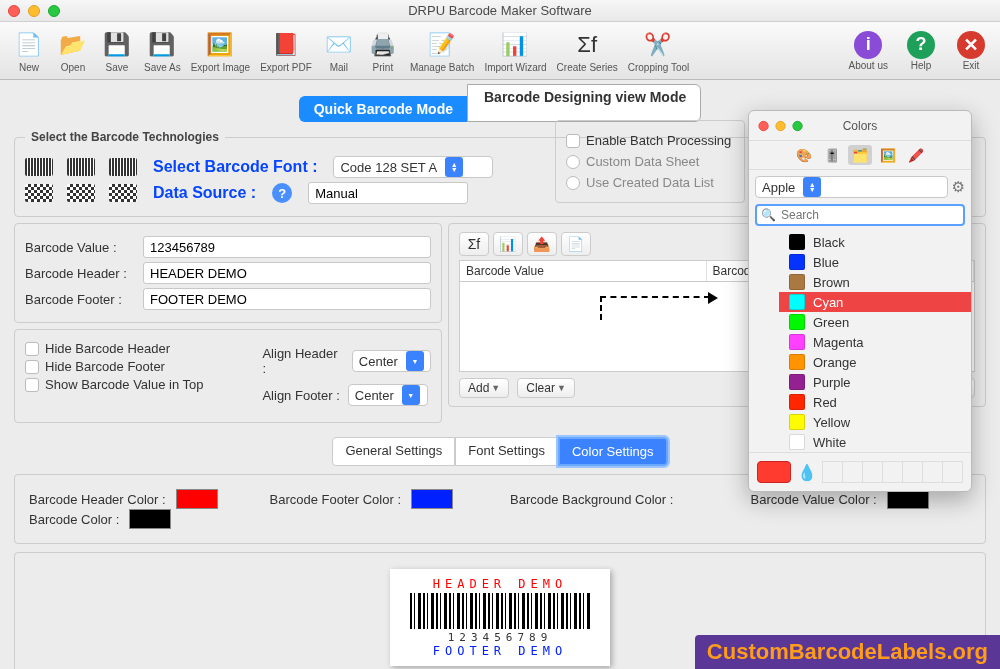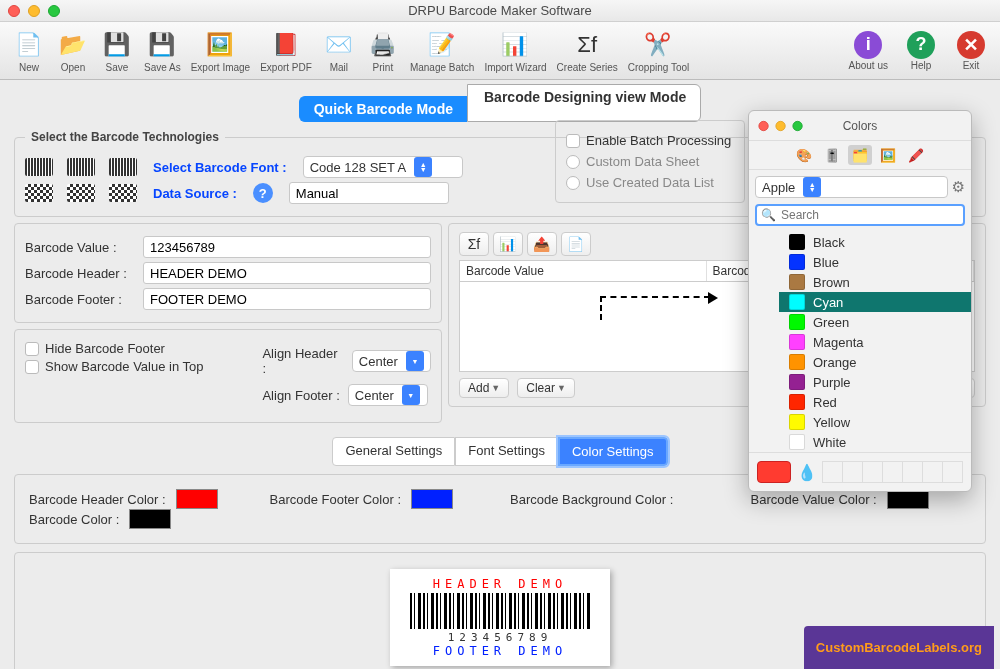--- a/index.html
+++ b/index.html
@@ -31,21 +31,21 @@
 .mode-tab:last-child { border-radius: 0 6px 6px 0; padding-left: 16px; }
 
 
 .main { padding: 0 14px; }
 fieldset { border: 1px solid #ccc; border-radius: 4px; padding: 8px 10px; margin-bottom: 6px; background: #ececec; }
 legend { font-size: 12px; font-weight: bold; color: #444; padding: 0 6px; }
 
 .tech-row { display: flex; align-items: center; gap: 16px; margin: 4px 0; }
 .tech-icons { display: flex; gap: 14px; }
 .tech-ic { width: 28px; height: 18px; background: #666; border-radius: 2px; }
-.bt-label { color: #0645ff; font-weight: bold; font-size: 13px; text-align: center; }
+.bt-label { color: #0645ff; font-weight: bold; font-size: 16px; text-align: center; }
 .mac-select { border: 1px solid #c8c8c8; border-radius: 4px; background: #fff; height: 22px; padding: 0 6px; font-size: 13px; display: inline-flex; align-items: center; position: relative; }
 .mac-select .arrow { width: 18px; height: 20px; background: #3b82ff; border-radius: 3px; margin-left: 8px; display: flex; flex-direction: column; align-items: center; justify-content: center; font-size: 7px; color: #fff; line-height: 5px; }
 .mac-input { border: 1px solid #c8c8c8; border-radius: 3px; background: #fff; height: 22px; padding: 0 6px; font-size: 13px; width: 100%; }
 .help-ic { width: 20px; height: 20px; border-radius: 50%; background: #4a8fff; color: #fff; display: inline-flex; align-items: center; justify-content: center; font-size: 13px; font-weight: bold; }
 
 .batch-panel { border: 1px solid #ccc; border-radius: 4px; padding: 6px 10px; position: absolute; top: 120px; left: 555px; width: 190px; }
 .batch-panel label { display: flex; align-items: center; gap: 6px; color: #888; font-size: 13px; margin: 6px 0; }
 .batch-panel .top-check { color: #333; }
 .radio-dot, .check-box { width: 14px; height: 14px; border: 1px solid #bbb; background: #fff; }
 .radio-dot { border-radius: 50%; }
@@ -103,30 +103,30 @@
 .cp-icons { display: flex; justify-content: center; gap: 4px; padding: 4px; border-bottom: 1px solid #ddd; }
 .cp-ic { width: 24px; height: 20px; border-radius: 3px; display: flex; align-items: center; justify-content: center; font-size: 13px; cursor: pointer; }
 .cp-ic.sel { background: #d0d0d0; }
 .cp-row { display: flex; align-items: center; gap: 4px; padding: 6px; }
 .cp-search { margin: 0 6px 6px; }
 .cp-search input { width: 100%; height: 22px; border: 2px solid #5aa0ff; border-radius: 4px; padding: 0 6px 0 24px; font-size: 12px; background: #fff; }
 .cp-search-wrap { position: relative; }
 .cp-search-wrap .sicon { position: absolute; left: 6px; top: 4px; color: #999; font-size: 12px; }
 .cp-list { max-height: 230px; overflow: auto; margin-left: 30px; }
 .cp-item { display: flex; align-items: center; gap: 8px; padding: 2px 10px; font-size: 13px; cursor: pointer; }
-.cp-item.sel { background: #0f766e; color: #fff; }
+.cp-item.sel { background: #ef4444; color: #fff; }
 .cp-sw { width: 16px; height: 16px; border-radius: 2px; border: 0.5px solid rgba(0,0,0,0.15); }
 .cp-footer { display: flex; align-items: center; gap: 6px; padding: 8px; border-top: 1px solid #ddd; }
 .cp-big-sw { width: 34px; height: 22px; border-radius: 4px; background: #ff3b30; border: 1px solid #c22; }
 .cp-dropper { font-size: 16px; color: #666; cursor: pointer; }
 .cp-wells { display: flex; gap: 0; flex: 1; }
 .cp-well { flex: 1; height: 22px; border: 1px solid #ddd; margin-left: -1px; }
 
 
-.watermark { position: absolute; bottom: 0; right: 6px; background: #5a3696; color: #ff9c1a; font-size: 13px; font-weight: bold; padding: 14px 12px; border-radius: 4px 0 0 0; }
+.watermark { position: absolute; bottom: 0; right: 0; background: #5a3696; color: #ff9c1a; font-size: 22px; font-weight: bold; padding: 4px 12px; border-radius: 4px 0 0 0; }
 
 
 .tech-bar { background: repeating-linear-gradient(90deg,#333 0 2px,#fff 2px 3px); }
 .tech-qr { background: repeating-conic-gradient(#333 0 25%, #fff 25% 50%); background-size: 6px 6px; }
 .settings-gear { color: #777; font-size: 15px; cursor: pointer; }
 </style>
 </head>
 <body>
 
 <div class="titlebar">
@@ -266,20 +266,24 @@
           <input class="mac-input" style="flex: 1 1 0%;" value="HEADER DEMO">
         </div>
         <div class="form-row">
           <div class="form-label">Barcode Footer :</div>
           <input class="mac-input" style="flex: 1 1 0%;" value="FOOTER DEMO">
         </div>
       </fieldset>
 
       <fieldset class="hide-opts">
         <div class="hide-list">
+          <label>
+              <span class="check-box"></span>
+              <span>Hide Barcode Header</span>
+            </label>
           <label>
               <span class="check-box"></span>
               <span>Hide Barcode Footer</span>
             </label>
           <label>
               <span class="check-box"></span>
               <span>Show Barcode Value in Top</span>
             </label>
         </div>
         <div class="align-group">

